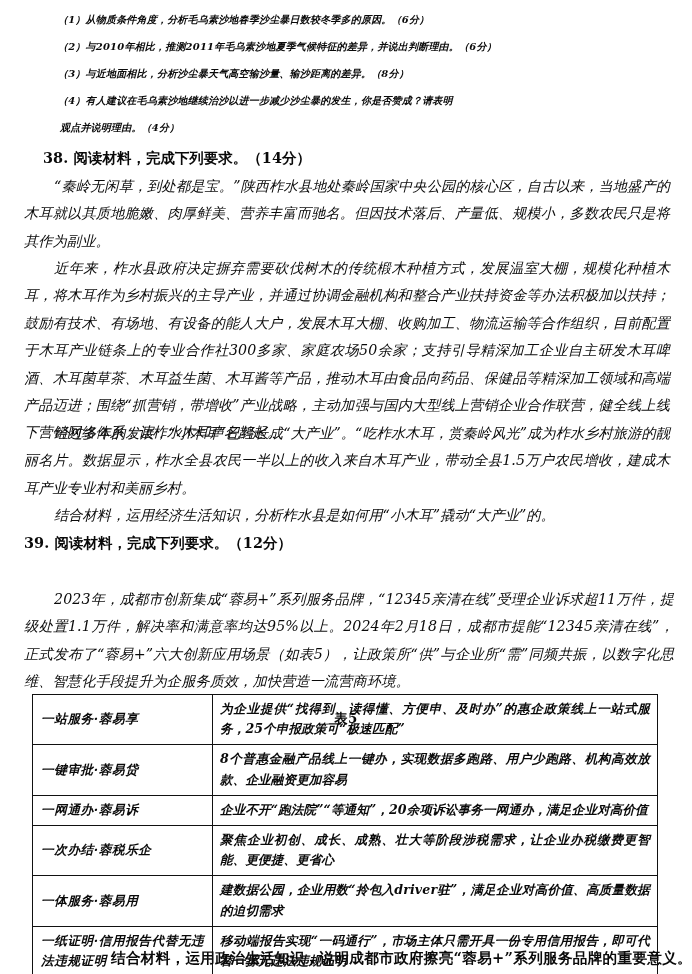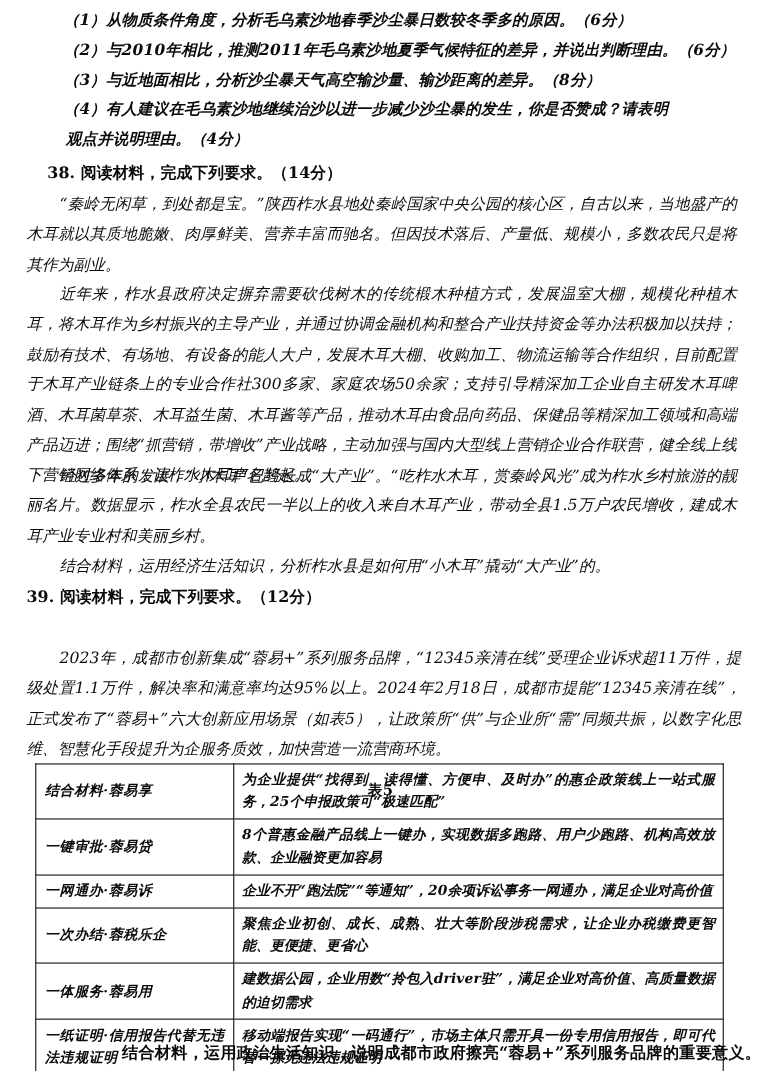--- a/index.html
+++ b/index.html
@@ -25,21 +25,21 @@
     box-sizing: border-box;
   }
 
   
   .block {
     position: absolute;
     box-sizing: border-box;
   }
 
   .qline {
-    font-size: 14px;
+    font-size: 10px;
     line-height: 27.2px;
     letter-spacing: 0.2px;
     font-weight: 700;
     white-space: nowrap;
     font-family: "DejaVu Serif", "Liberation Serif", serif;
     font-style: italic;
   }
 
   .sub-q {
     padding-left: 34px;
@@ -138,21 +138,21 @@
 
   <div class="block numbered" style="left:24px; top:529px; width:660px;">39. 阅读材料，完成下列要求。（12分）</div>
 
   <div class="block para indent" style="left:24px; top:586px; width:650px;">2023年，成都市创新集成“蓉易+”系列服务品牌，“12345亲清在线”受理企业诉求超11万件，提级处置1.1万件，解决率和满意率均达95%以上。2024年2月18日，成都市提能“12345亲清在线”，正式发布了“蓉易+”六大创新应用场景（如表5），让政策所“供”与企业所“需”同频共振，以数字化思维、智慧化手段提升为企服务质效，加快营造一流营商环境。</div>
 
   <div class="table-caption" style="top:710px; left:0;">表5</div>
 
   <table class="t5" style="left:32px; top:694px; width:626px;">
     <tbody>
       <tr>
-        <td class="label">结合材料·蓉易享</td>
+        <td class="label">一站服务·蓉易享</td>
         <td class="desc">为企业提供“找得到、读得懂、方便申、及时办”的惠企政策线上一站式服务，25个申报政策可“极速匹配”</td>
       </tr>
       <tr>
         <td class="label">一键审批·蓉易贷</td>
         <td class="desc">8个普惠金融产品线上一键办，实现数据多跑路、用户少跑路、机构高效放款、企业融资更加容易</td>
       </tr>
       <tr>
         <td class="label">一网通办·蓉易诉</td>
         <td class="desc">企业不开“跑法院”“等通知”，20余项诉讼事务一网通办，满足企业对高价值</td>
       </tr>

